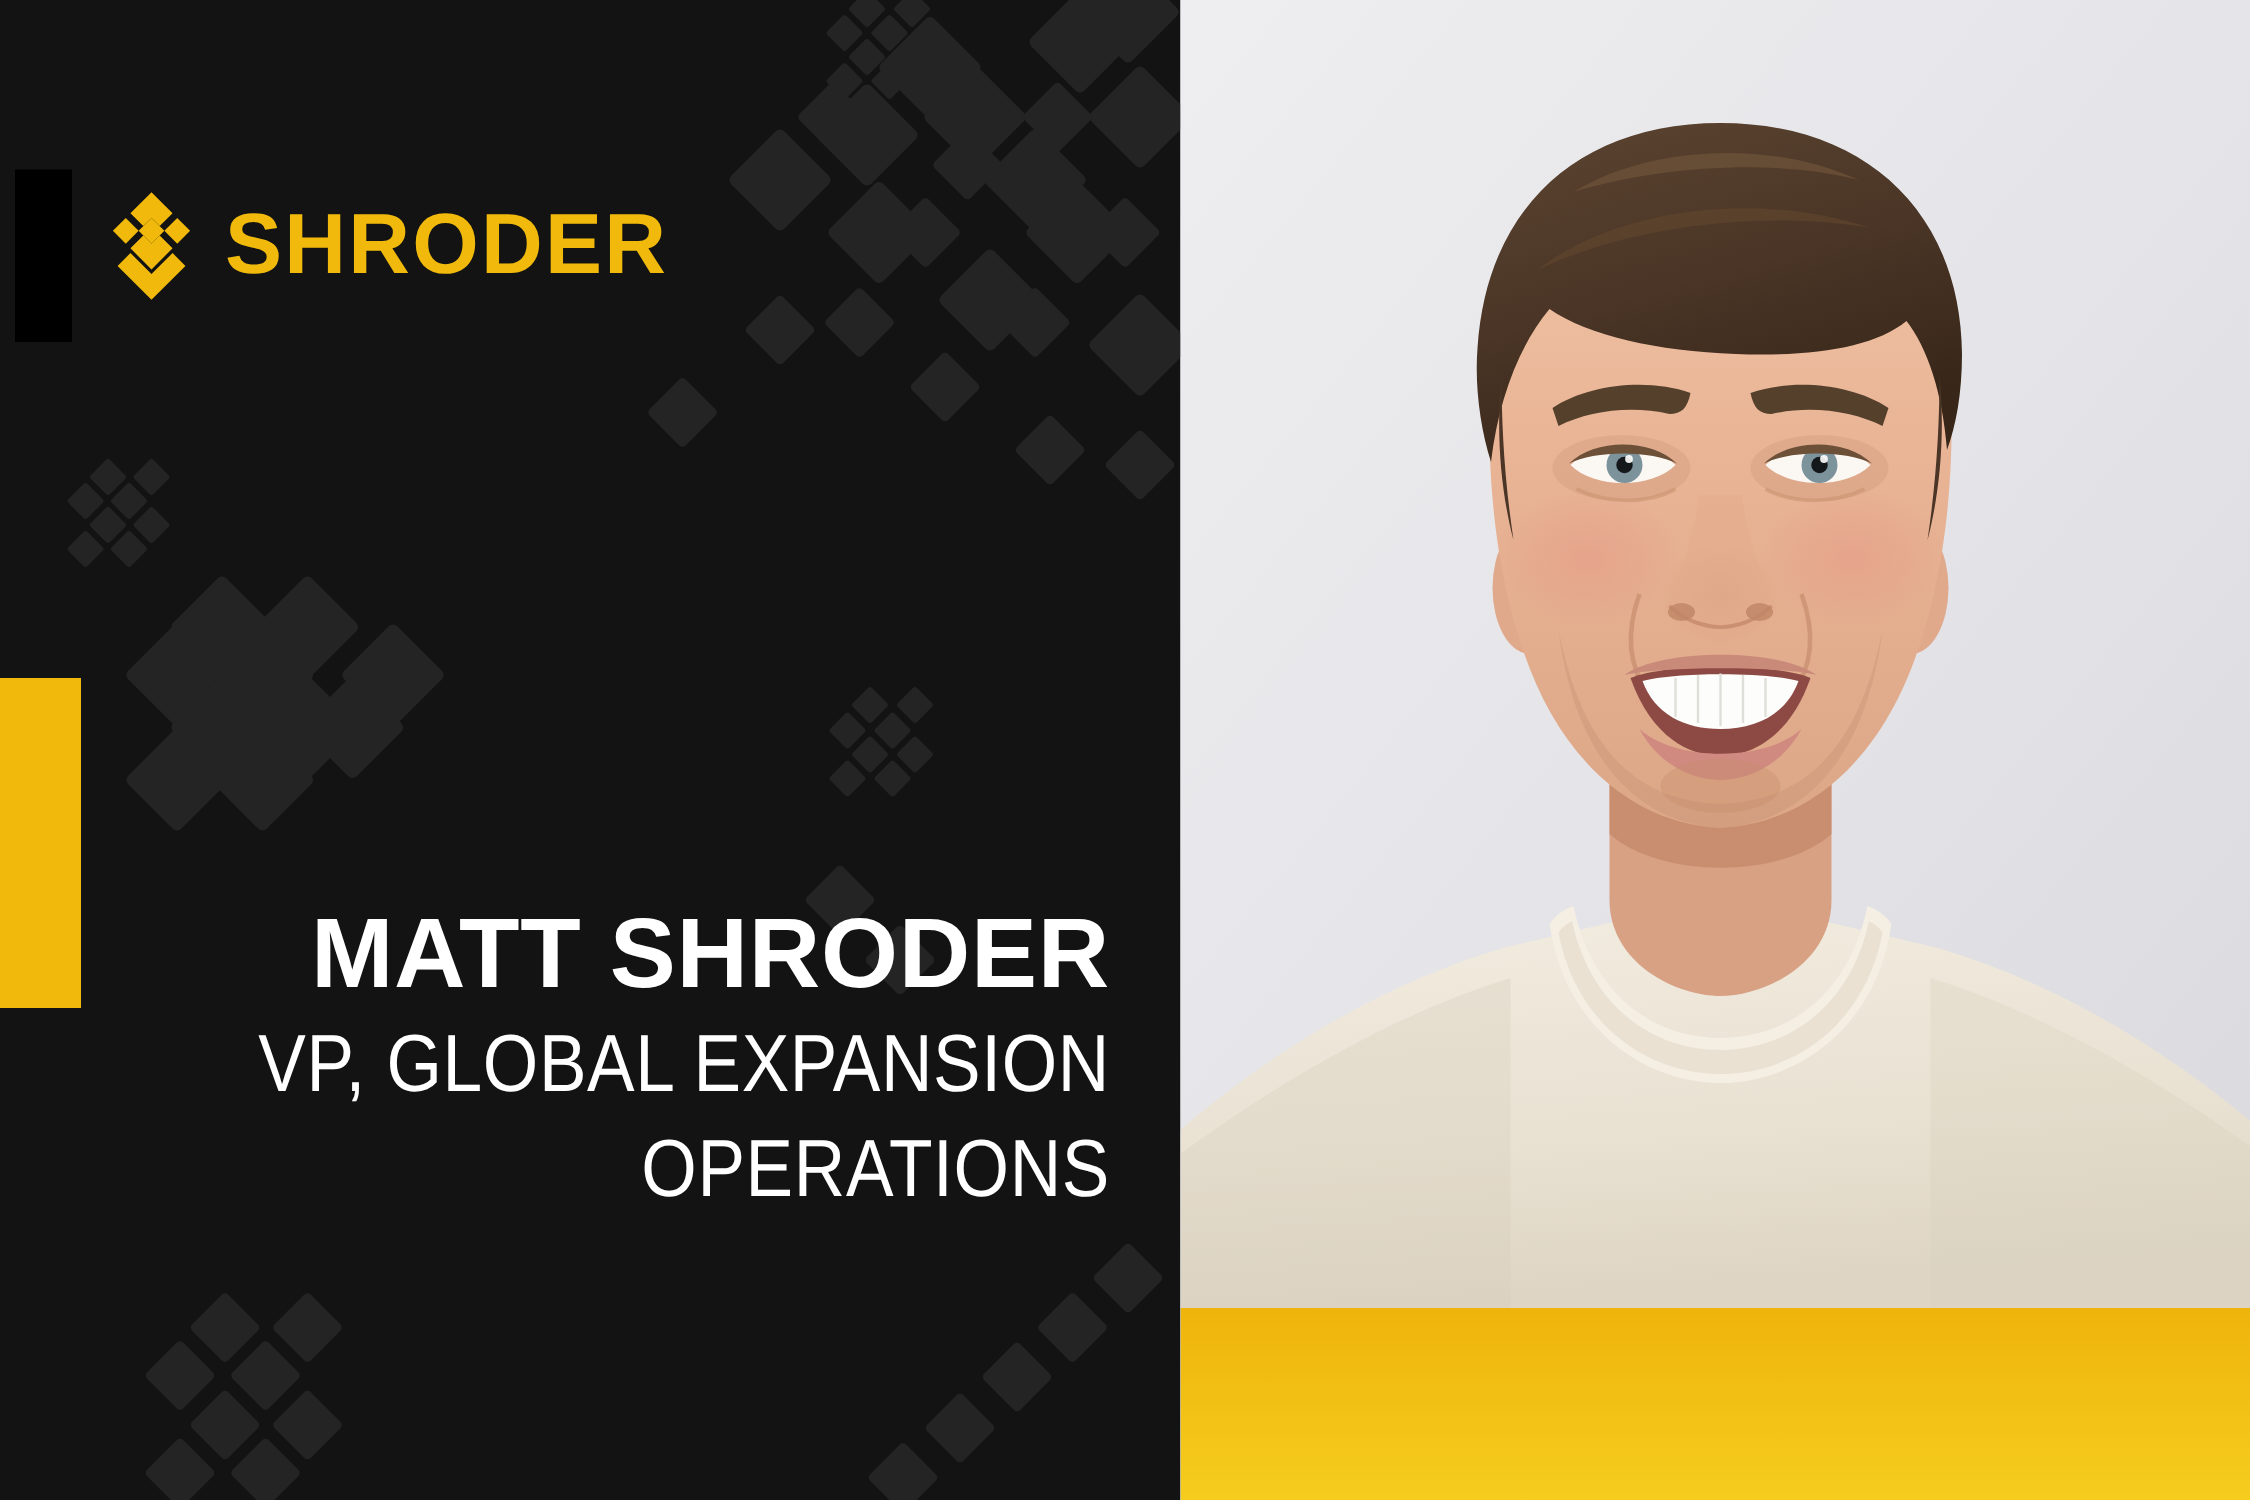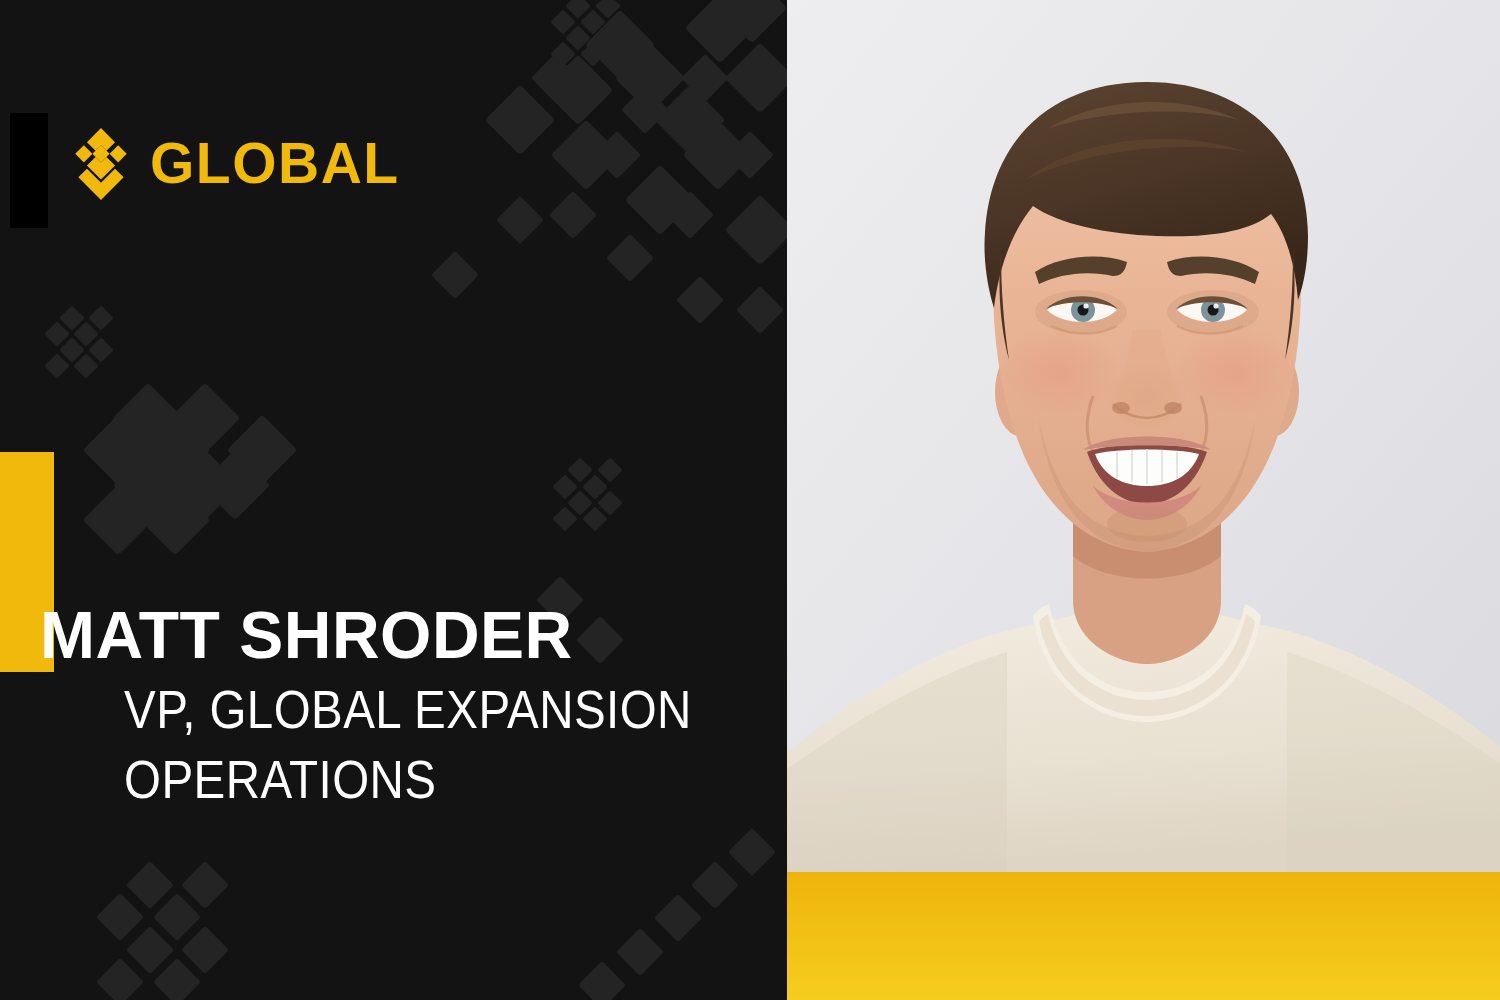--- a/index.html
+++ b/index.html
@@ -81,21 +81,21 @@
     height: 220px;
     background: #f0b90b;
   }
 
   
   #text-block {
     position: absolute;
     left: 40px;
     top: 596px;
     width: 700px;
-    text-align: left;
+    text-align: right;
   }
   #speaker-name {
     color: #ffffff;
     font-size: 66px;
     font-weight: bold;
     letter-spacing: 0.5px;
     line-height: 78px;
     white-space: nowrap;
   }
   .speaker-title-line {
@@ -245,21 +245,21 @@
       <svg id="logo-mark" viewBox="0 0 100 100" xmlns="http://www.w3.org/2000/svg">
         <g fill="#f0b90b">
           <polygon points="50,4 68,22 57,33 50,26 43,33 32,22"></polygon>
           <polygon points="28,26 39,37 28,48 17,37"></polygon>
           <polygon points="72,26 83,37 72,48 61,37"></polygon>
           <polygon points="50,26 61,37 50,48 39,37"></polygon>
           <polygon points="32,52 43,41 50,48 57,41 68,52 50,70"></polygon>
           <polygon points="50,74 68,56 79,67 50,96 21,67 32,56"></polygon>
         </g>
       </svg>
-      <div id="logo-wordmark">GLOBAL</div>
+      <div id="logo-wordmark">SHRODER</div>
     </div>
 
     <div id="yellow-accent"></div>
 
     <div id="text-block">
       <div id="speaker-name">MATT SHRODER</div>
       <div class="speaker-title-line">VP, GLOBAL EXPANSION</div>
       <div class="speaker-title-line">OPERATIONS</div>
     </div>
   </div>

